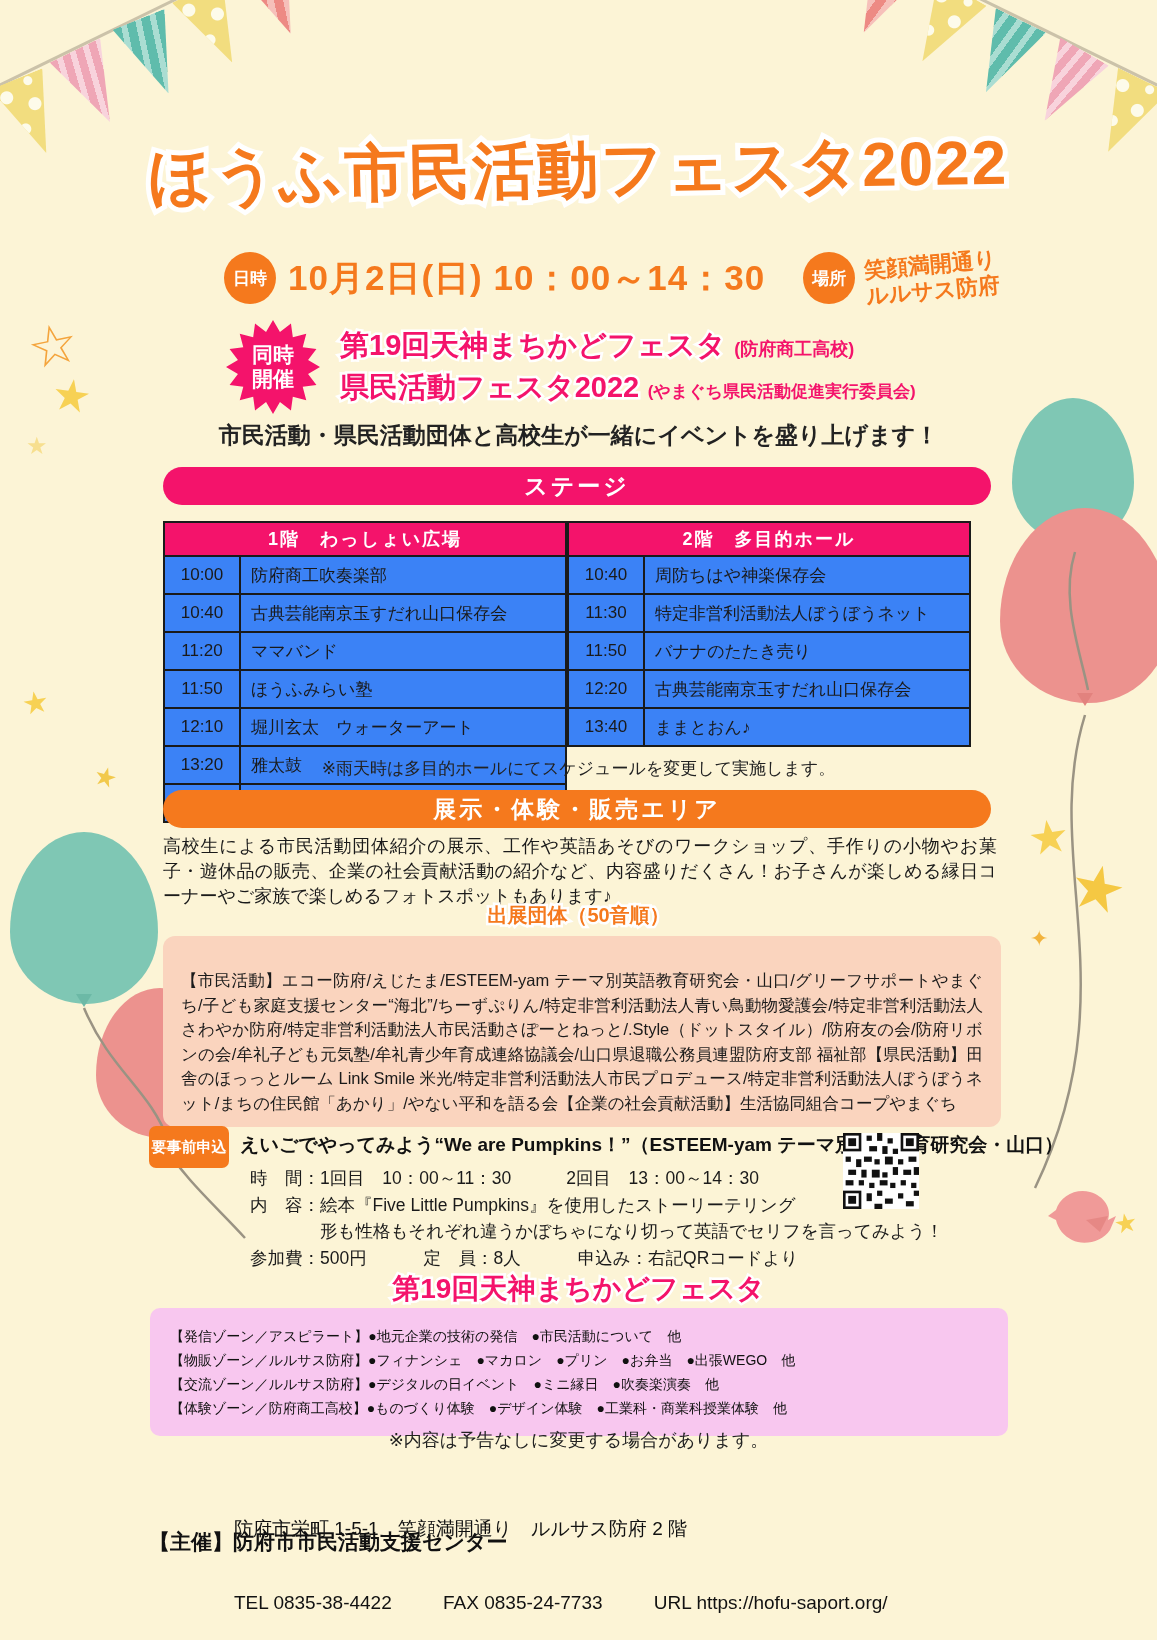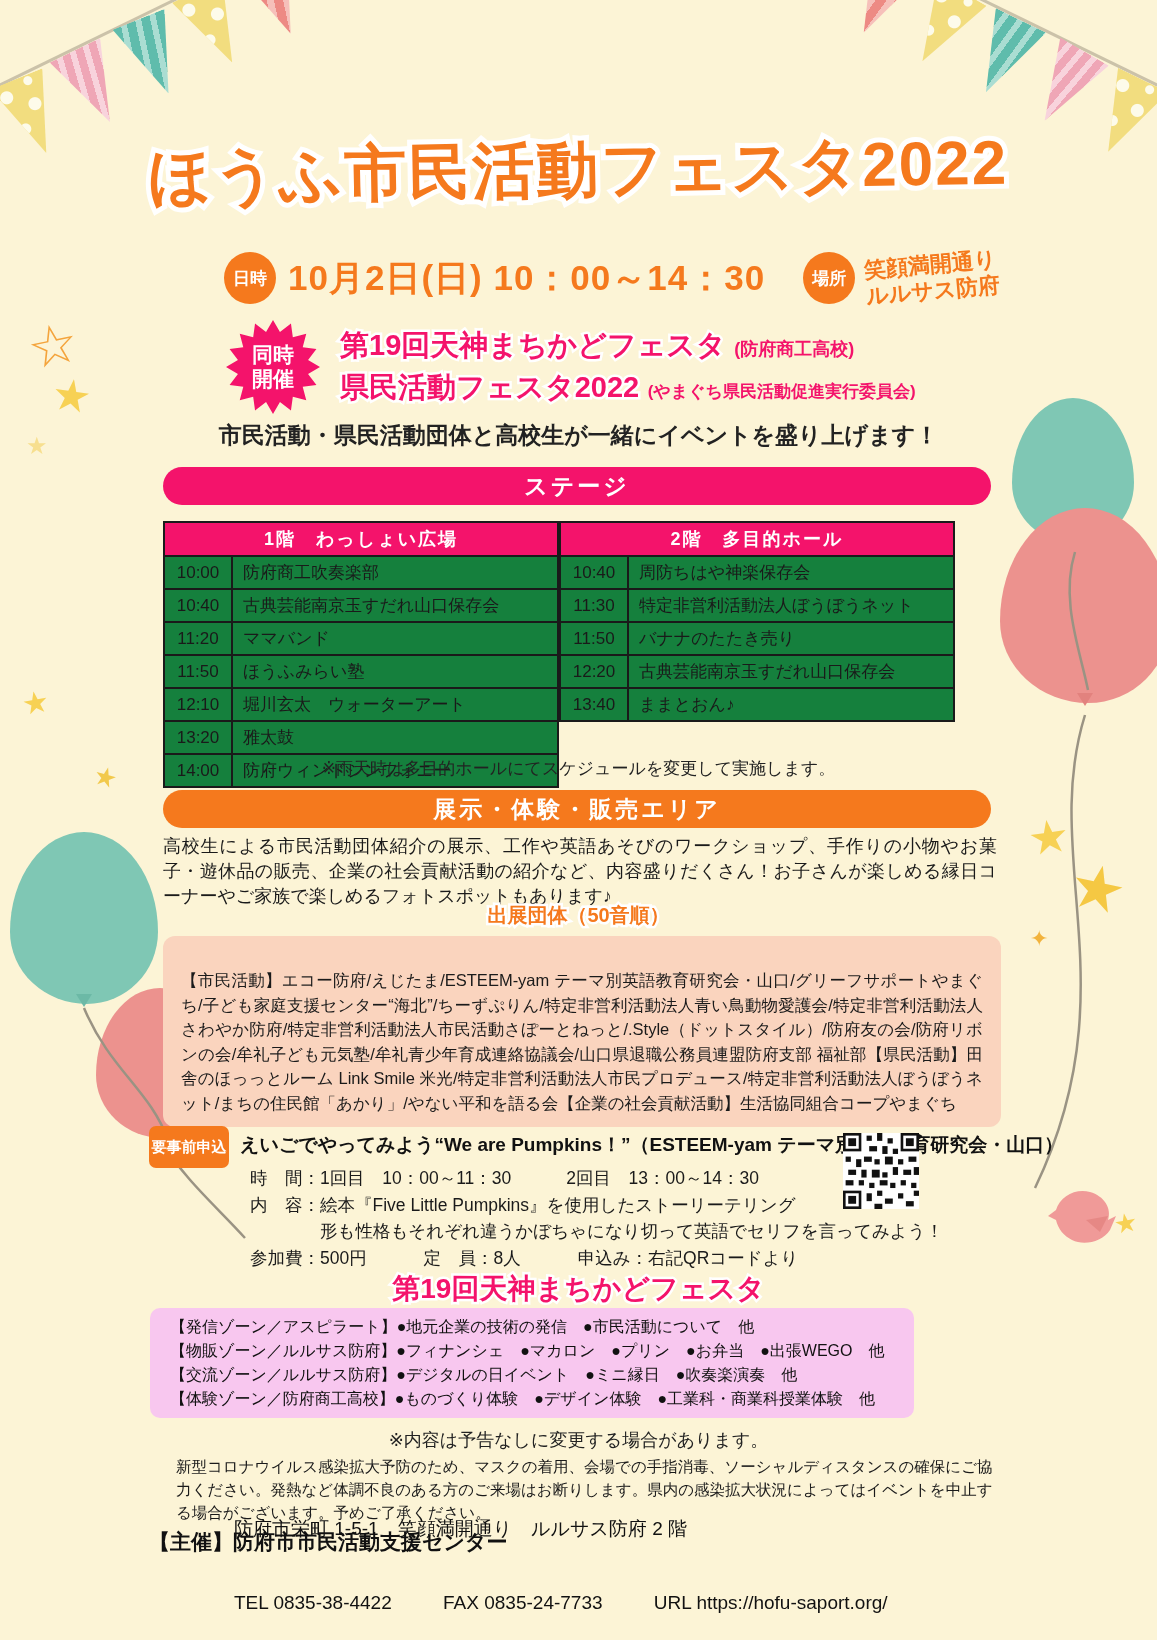--- a/index.html
+++ b/index.html
@@ -70,25 +70,25 @@
   .lead{position:absolute;top:420px;left:0;width:100%;text-align:center;font-size:23px;font-weight:bold;color:#222;z-index:2;}
 
   
   .bar{position:absolute;left:163px;width:828px;height:38px;border-radius:19px;color:#fff;
     display:flex;align-items:center;justify-content:center;font-size:23px;font-weight:bold;letter-spacing:3px;z-index:2;}
   .bar.pink{background:var(--pink);top:467px;}
   .bar.orange{background:var(--orange);top:790px;}
 
   
   .tables{position:absolute;top:521px;left:163px;display:flex;z-index:2;}
-  .stage-table{border-collapse:collapse;background:#15803d;}
+  .stage-table{border-collapse:collapse;background:#3b82f6;}
   .stage-table th{background:var(--pink);color:#fff;font-size:18px;font-weight:bold;height:34px;
     border:2px solid #1a1a1a;letter-spacing:2px;}
   .stage-table td{border:2px solid #1a1a1a;font-size:17px;color:#1a1a1a;height:33px;padding:0 10px;}
-  .stage-table td.t{width:68px;text-align:center;padding:0;}
+  .stage-table td.t{width:76px;text-align:center;padding:8px;}
   .stage-table td.n{width:326px;}
   .rain-note{position:absolute;top:757px;left:0;width:100%;text-align:center;font-size:17px;color:#222;z-index:2;}
 
   
   .exhibit-text{position:absolute;top:834px;left:163px;width:834px;font-size:18px;line-height:25px;color:#1a1a1a;z-index:2;text-align:justify;}
   .groups-title-wrap{position:absolute;top:902px;left:0;width:100%;text-align:center;z-index:3;}
   .groups-title-wrap .outlined{font-size:20px;font-weight:bold;color:var(--orange);}
   .groups-box{position:absolute;top:936px;left:163px;width:838px;background:var(--peach);border-radius:12px;
     padding:32px 18px 12px 18px;font-size:16.5px;line-height:24.5px;color:#1a1a1a;z-index:2;text-align:justify;}
 
@@ -101,22 +101,22 @@
   .ws-l1{top:1166px;}
   .ws-l2{top:1193px;}
   .ws-l3{top:1219px;left:320px;}
   .ws-l4{top:1246px;}
   .ws-l4 span{margin-right:52px;}
   .qr{position:absolute;top:1133px;left:843px;width:76px;height:76px;z-index:2;}
 
   
   .mk-title-wrap{position:absolute;top:1270px;left:0;width:100%;text-align:center;z-index:3;}
   .mk-title-wrap .outlined{font-size:28px;font-weight:bold;color:var(--pink);}
-  .mk-box{position:absolute;top:1308px;left:150px;width:764px;background:var(--lightpink);border-radius:10px;
-    padding:7px 20px;font-size:16px;line-height:24px;color:#111;z-index:2;}
+  .mk-box{position:absolute;top:1308px;left:150px;width:858px;background:var(--lightpink);border-radius:10px;
+    padding:16px 20px;font-size:14px;line-height:24px;color:#111;z-index:2;}
   .change-note{position:absolute;top:1428px;left:0;width:100%;text-align:center;font-size:18px;color:#222;z-index:2;}
 
   
   .covid{position:absolute;top:1455px;left:176px;width:822px;font-size:15.5px;line-height:23px;color:#1a1a1a;z-index:2;}
   .organizer{position:absolute;top:1528px;left:149px;font-size:21px;font-weight:bold;color:#111;z-index:2;}
   .address{position:absolute;top:1516px;left:234px;font-size:19px;color:#111;z-index:2;}
   .contact{position:absolute;top:1592px;left:234px;font-size:19px;color:#111;z-index:2;}
   .contact span{margin-right:46px;}
 </style>
 </head>
@@ -351,21 +351,20 @@
     <span class="outlined thin"><span class="stroke">第19回天神まちかどフェスタ</span><span class="fill">第19回天神まちかどフェスタ</span></span>
   </div>
   <div class="mk-box">
     <div>【発信ゾーン／アスピラート】●地元企業の技術の発信　●市民活動について　他</div>
     <div>【物販ゾーン／ルルサス防府】●フィナンシェ　●マカロン　●プリン　●お弁当　●出張WEGO　他</div>
     <div>【交流ゾーン／ルルサス防府】●デジタルの日イベント　●ミニ縁日　●吹奏楽演奏　他</div>
     <div>【体験ゾーン／防府商工高校】●ものづくり体験　●デザイン体験　●工業科・商業科授業体験　他</div>
   </div>
   <div class="change-note">※内容は予告なしに変更する場合があります。</div>
 
-  <div class="covid">新型コロナウイルス感染拡大予防のため、マスクの着用、会場での手指消毒、ソーシャルディスタンスの確保にご協力ください。発熱など体調不良のある方のご来場はお断りします。県内の感染拡大状況によってはイベントを中止する場合がございます。予めご了承ください。</div>
   <div class="organizer">【主催】防府市市民活動支援センター</div>
   <div class="address">防府市栄町 1-5-1　笑顔満開通り　ルルサス防府 2 階</div>
   <div class="contact">
     <span>TEL 0835-38-4422</span>
     <span>FAX 0835-24-7733</span>
     <span>URL https://hofu-saport.org/</span>
   </div>
 
 </div>
 

